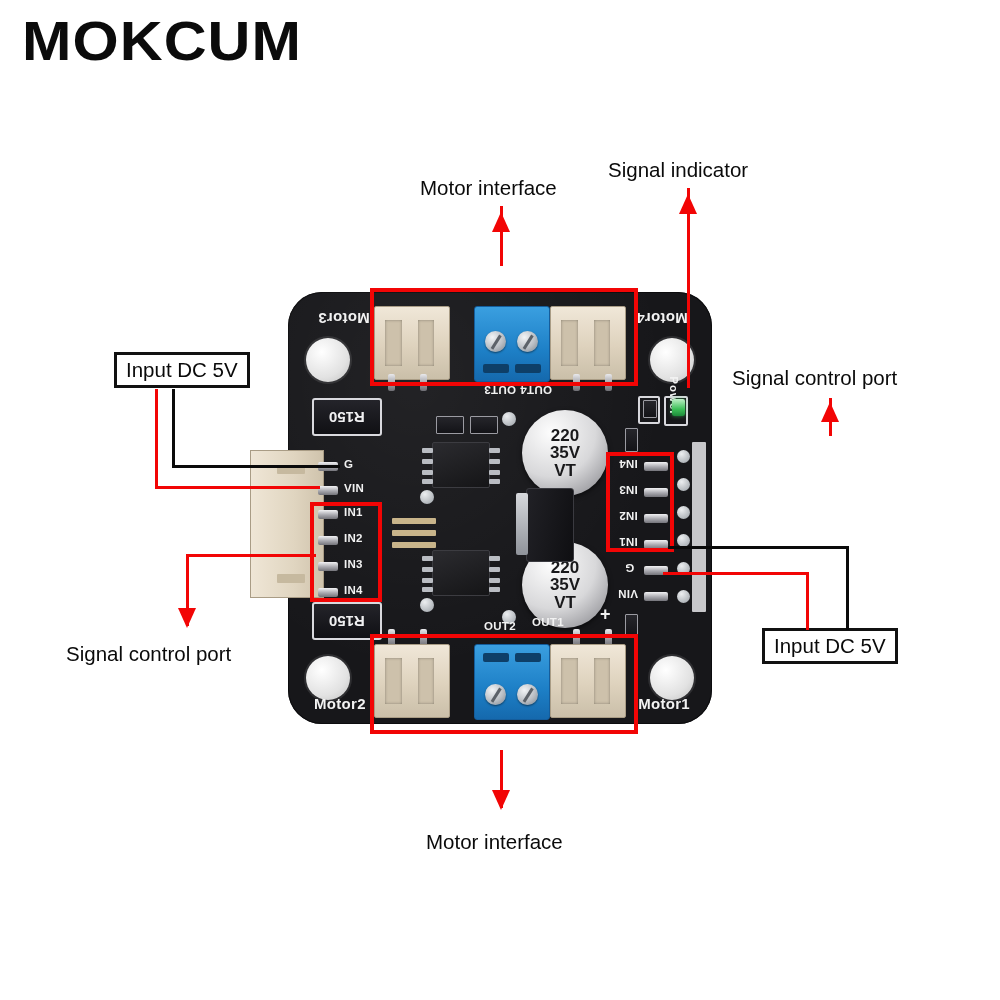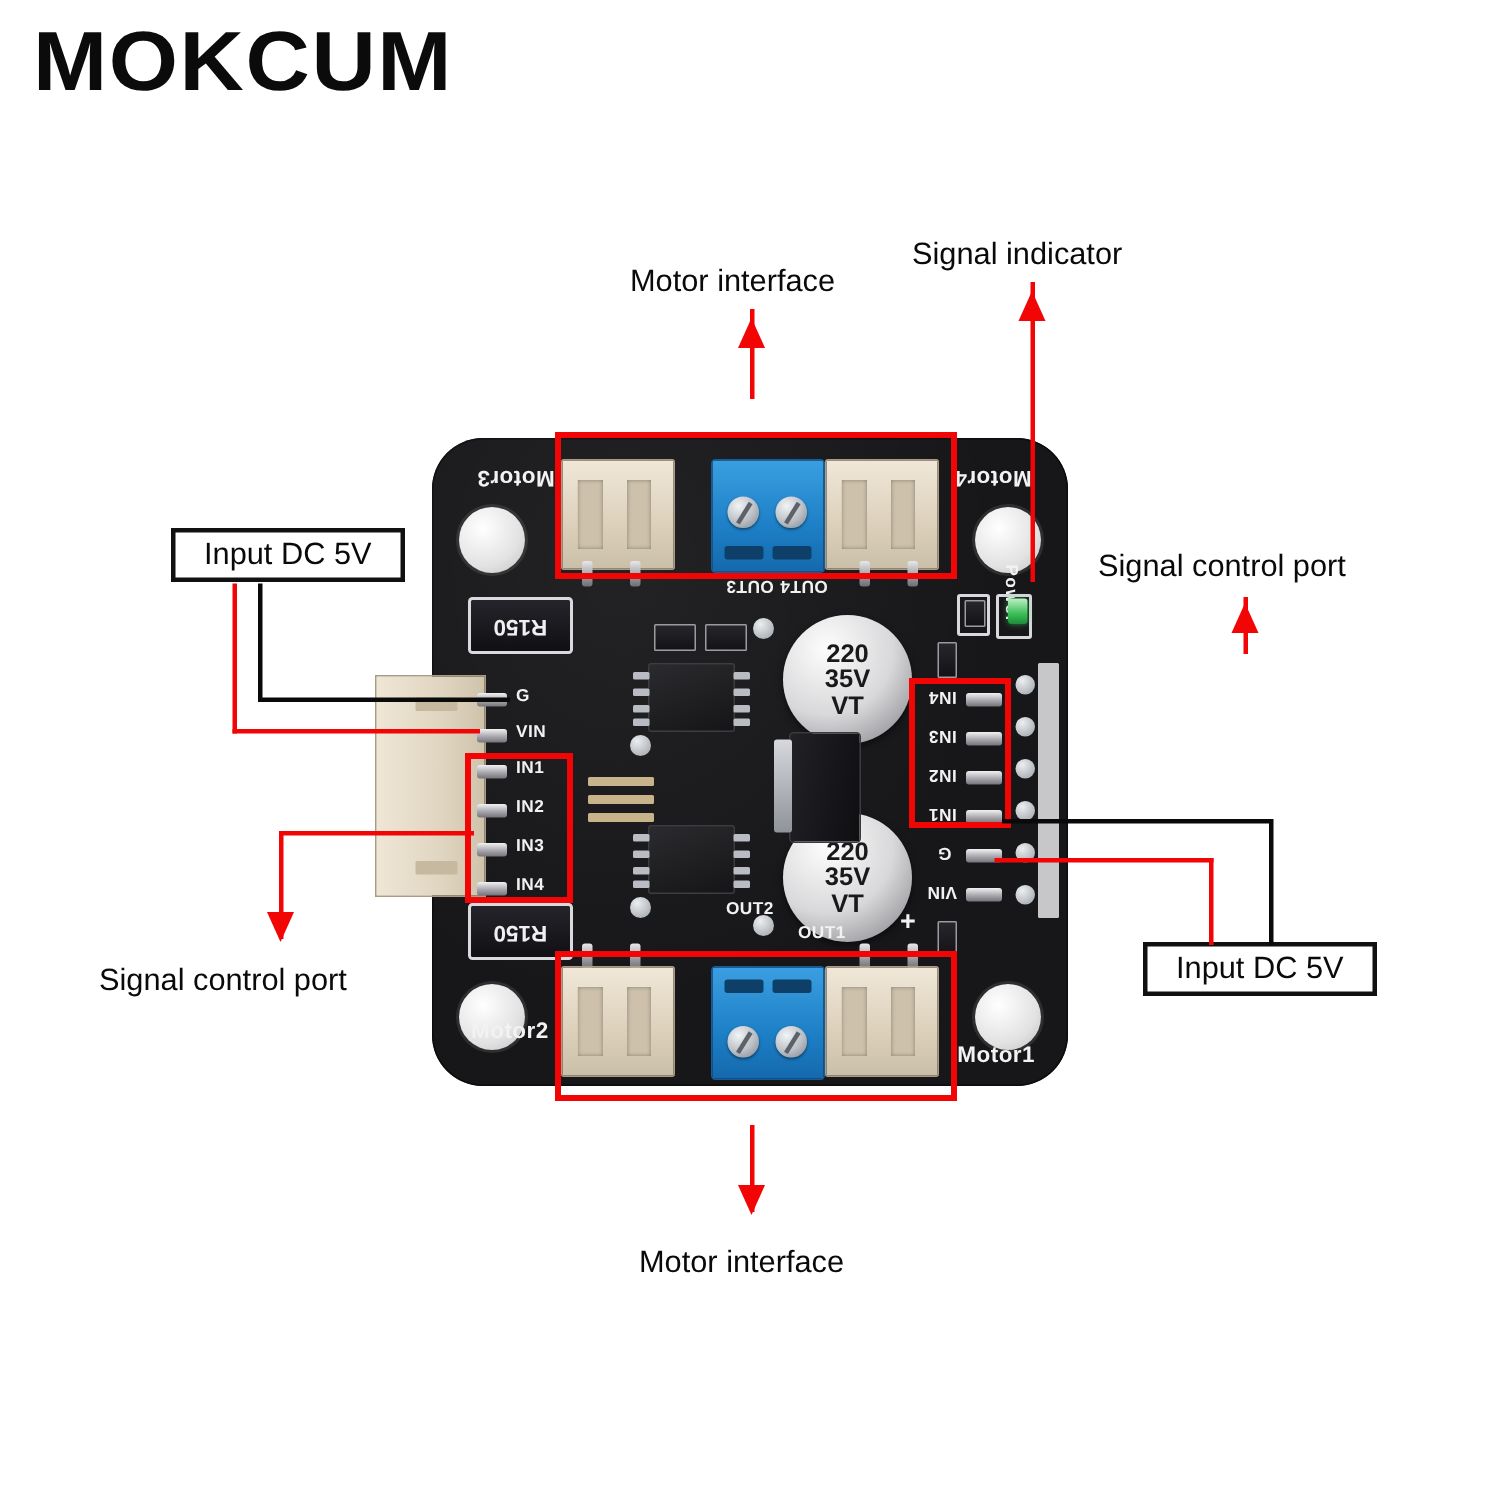--- a/index.html
+++ b/index.html
@@ -8,21 +8,21 @@
     font-family:"Liberation Sans","DejaVu Sans",sans-serif;overflow:hidden;
   }
   .logo{
     position:absolute;left:22px;top:8px;font-size:56px;font-weight:bold;
     letter-spacing:1px;color:#0b0b0b;font-family:"Liberation Sans",sans-serif;
     transform:scaleX(1.06);transform-origin:left center;
   }
 
   
   .anno{position:absolute;font-size:20.5px;color:#0a0a0a;white-space:nowrap;}
-  .anno.boxed{border:3px solid #111;background:#fff;padding:3px 19px;}
+  .anno.boxed{border:3px solid #111;background:#fff;padding:3px 9px;}
 
   
   .ln{position:absolute;background:#f20505;}
   .ln.blk{background:#0a0a0a;}
   .arw{position:absolute;width:0;height:0;}
   .arw.up{border-left:9px solid transparent;border-right:9px solid transparent;border-bottom:20px solid #f20505;}
   .arw.down{border-left:9px solid transparent;border-right:9px solid transparent;border-top:20px solid #f20505;}
 
   
   .rbox{position:absolute;border:4px solid #f20505;box-sizing:border-box;}
@@ -109,21 +109,21 @@
 
 <div id="pcb">
 
   <div class="hole" style="left:18px;top:46px;"></div>
   <div class="hole" style="right:18px;top:46px;"></div>
   <div class="hole" style="left:18px;bottom:24px;"></div>
   <div class="hole" style="right:18px;bottom:24px;"></div>
 
   <div class="silk rot180" style="left:30px;top:18px;">Motor3</div>
   <div class="silk rot180" style="right:24px;top:18px;">Motor4</div>
-  <div class="silk" style="left:26px;bottom:28px;">Motor2</div>
+  <div class="silk" style="left:26px;bottom:12px;">Motor2</div>
   <div class="silk" style="right:22px;bottom:12px;">Motor1</div>
 
   <div class="jst" style="left:86px;top:14px;width:74px;height:72px;">
     <div class="slot" style="left:14%;"></div>
       <div class="slot" style="left:58%;"></div>
   </div>
   <div class="pin" style="left:100px;top:82px;"></div>
   <div class="pin" style="left:132px;top:82px;"></div>
 
   <div class="term" style="left:186px;top:14px;width:74px;height:74px;">
@@ -246,21 +246,21 @@
   <div class="smdchip" style="right:74px;top:136px;width:11px;height:22px;"></div>
   <div class="smdchip" style="right:74px;top:322px;width:11px;height:22px;"></div>
   <div class="via" style="left:132px;top:198px;width:14px;height:14px;"></div>
   <div class="via" style="left:132px;top:306px;width:14px;height:14px;"></div>
   <div class="via" style="left:214px;top:120px;width:14px;height:14px;"></div>
   <div class="via" style="left:214px;top:318px;width:14px;height:14px;"></div>
   <div class="pad" style="left:104px;top:226px;width:44px;height:6px;"></div>
   <div class="pad" style="left:104px;top:238px;width:44px;height:6px;"></div>
   <div class="pad" style="left:104px;top:250px;width:44px;height:6px;"></div>
 
-  <div class="silk sm" style="left:196px;bottom:112px;margin-top:30px;">OUT2</div>
+  <div class="silk sm" style="left:196px;bottom:92px;margin-top:30px;">OUT2</div>
   <div class="silk sm" style="left:244px;bottom:96px;">OUT1</div>
 
   <div class="pin" style="left:100px;bottom:78px;"></div>
   <div class="pin" style="left:132px;bottom:78px;"></div>
   <div class="jst" style="left:86px;bottom:6px;width:74px;height:72px;">
     <div class="slot" style="left:14%;"></div>
       <div class="slot" style="left:58%;"></div>
   </div>
 
   <div class="term" style="left:186px;bottom:4px;width:74px;height:74px;">

